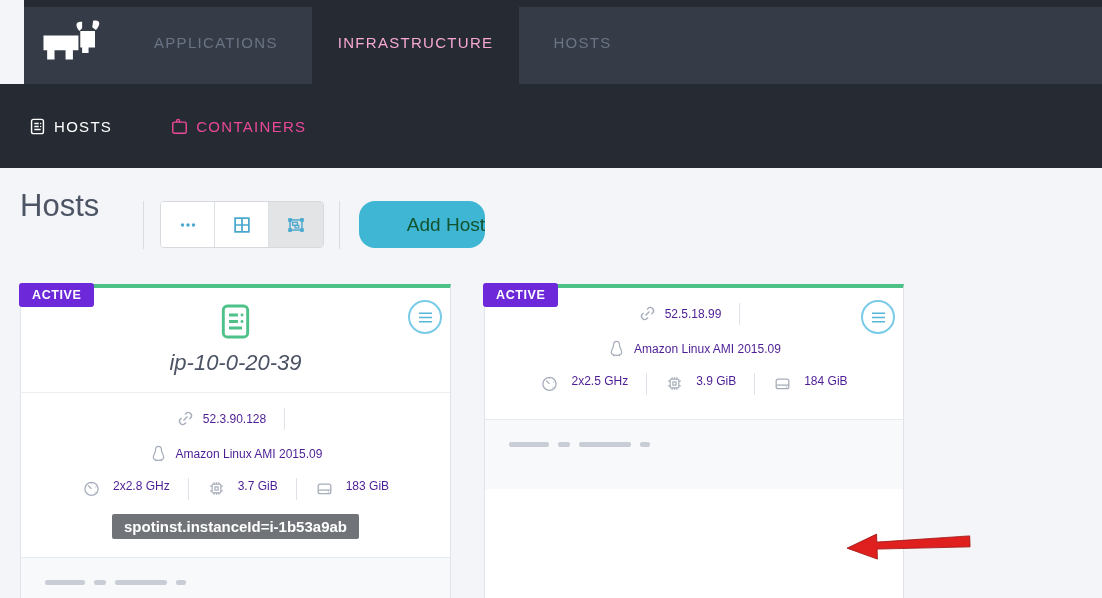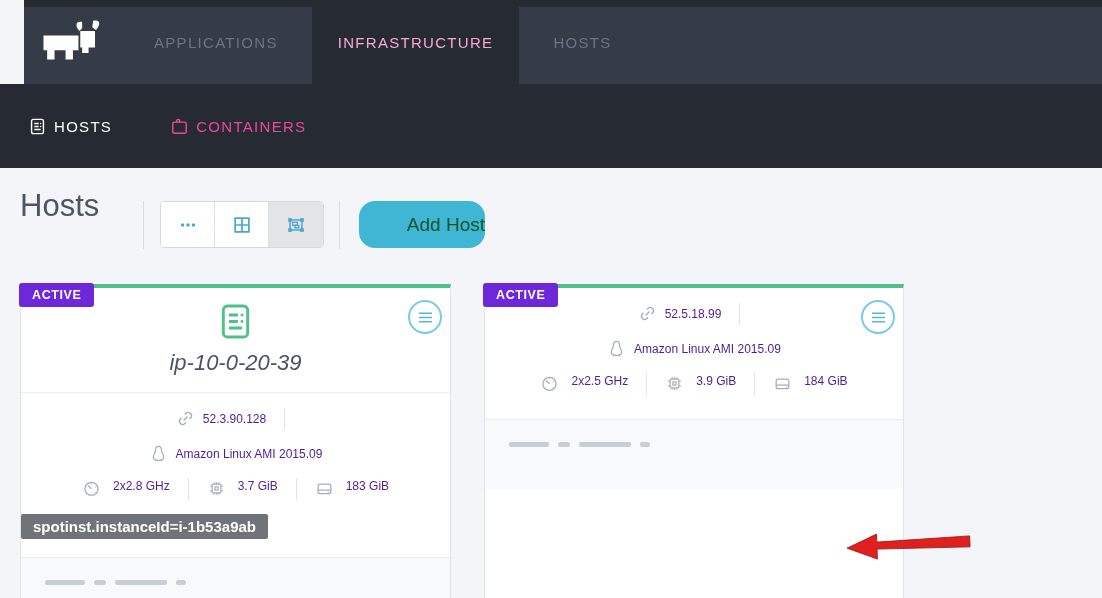--- a/index.html
+++ b/index.html
@@ -41,21 +41,21 @@
   .menu-btn { position:absolute; top:12px; right:8px; width:34px; height:34px; border-radius:50%; border:2px solid #79cbe8; background:#ffffff; display:flex; align-items:center; justify-content:center; cursor:pointer; }
   .menu-btn svg { width:17px; height:13px; stroke:#56b7d8; }
   .card-header { text-align:center; padding-top:14px; padding-bottom:16px; border-bottom:1px solid #eceef2; }
   .host-icon svg { width:39px; height:39px; color:#4ec189; }
   .host-name { margin-top:5px; font-size:22px; color:#4a5263;font-style:italic; }
   .card-info { text-align:center; padding-top:8px; color:#4c1d95; font-size:12px; }
   .info-row { height:35px; display:flex; align-items:center; justify-content:center; gap:8px; }
   .info-row svg { width:19px; height:19px; color:#a6adba; flex:none; }
   .pipe { display:inline-block; width:1px; height:22px; background:#dfe2e8; margin:0 10px; }
   .spec { display:flex; align-items:flex-start; gap:12px; }
-  .tag-row { margin-top:8px; }
+  .tag-row { margin-top:8px; text-align:center; }
   .host-tag { display:inline-block; background:#707479; color:#ffffff; font-size:15px; font-weight:bold; padding:4px 12px; border-radius:2px; }
   .card-footer { margin-top:18px; border-top:1px solid #e7eaee; background:#f8f9fb; height:70px; position:relative; }
   .footer-marks { position:absolute; left:24px; top:22px; display:flex; gap:9px; align-items:flex-end; }
   .footer-marks i { display:block; height:5px; background:#b9bec8; border-radius:2px; opacity:0.75; }
   .fm1{width:40px;} .fm2{width:12px;} .fm3{width:52px;} .fm4{width:10px;}
 
   
   .anno-arrow { position:absolute; left:845px; top:530px; width:128px; height:32px; transform:rotate(-2deg); }
 </style>
 </head>

